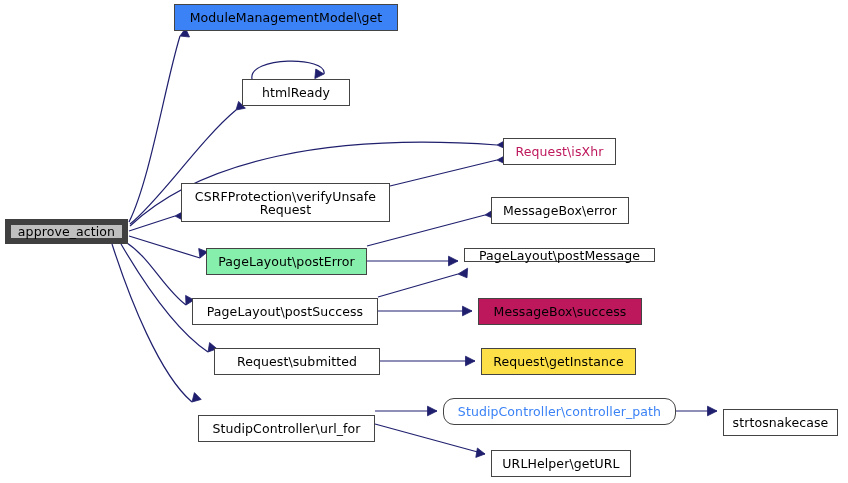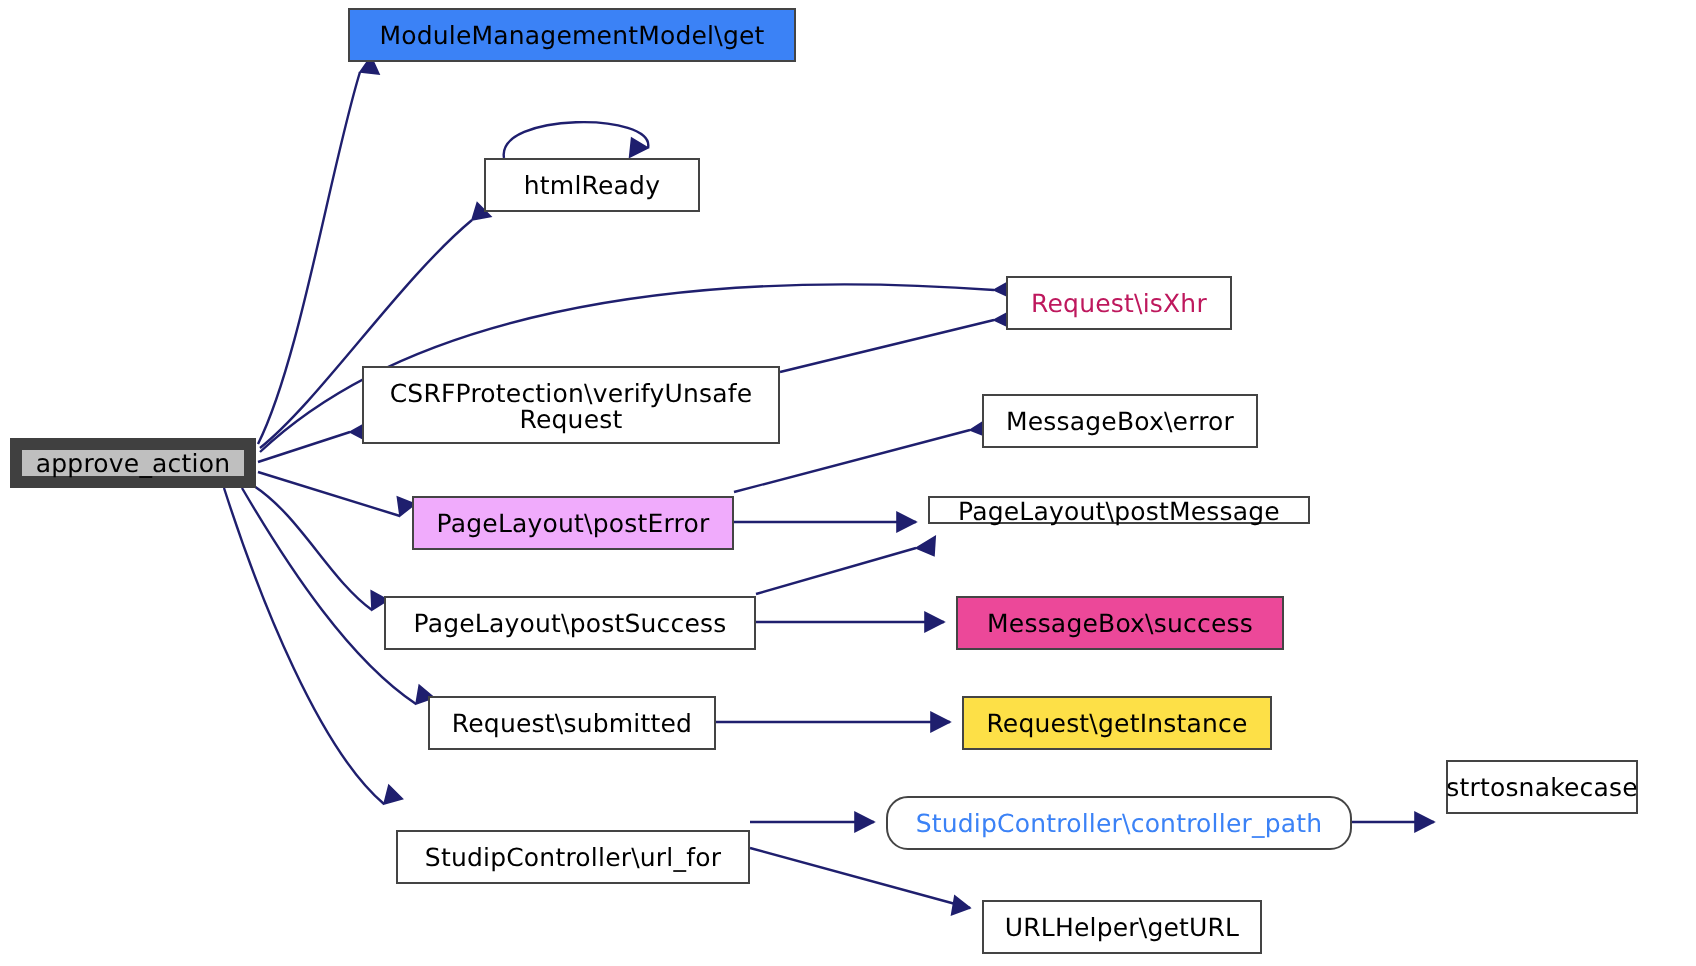--- a/index.html
+++ b/index.html
@@ -126,25 +126,25 @@
     </svg>
 
   <div id="node-layer">
       <div class="node current" style="left: 5px; top: 219px; width: 123px; height: 25px; border-color: rgb(64, 64, 64); background: rgb(191, 191, 191); color: rgb(0, 0, 0);">approve_action</div>
       <div class="node" style="left: 174px; top: 4px; width: 224px; height: 27px; border-color: rgb(68, 68, 68); background: #3b82f6; color: rgb(0, 0, 0);">ModuleManagementModel\get</div>
       <div class="node" style="left: 242px; top: 79px; width: 108px; height: 27px; border-color: rgb(68, 68, 68); background: rgb(255, 255, 255); color: rgb(0, 0, 0);">htmlReady</div>
       <div class="node" style="left: 503px; top: 138px; width: 113px; height: 27px; border-color: rgb(68, 68, 68); background: rgb(255, 255, 255); color: #be185d;">Request\isXhr</div>
       <div class="node" style="left: 181px; top: 183px; width: 209px; height: 39px; border-color: rgb(68, 68, 68); background: rgb(255, 255, 255); color: rgb(0, 0, 0);">CSRFProtection\verifyUnsafe
 Request</div>
       <div class="node" style="left: 491px; top: 197px; width: 138px; height: 27px; border-color: rgb(68, 68, 68); background: rgb(255, 255, 255); color: rgb(0, 0, 0);">MessageBox\error</div>
-      <div class="node" style="left: 206px; top: 248px; width: 161px; height: 27px; border-color: rgb(68, 68, 68); background: #f0abfc; color: rgb(0, 0, 0);">PageLayout\postError</div>
+      <div class="node" style="left: 206px; top: 248px; width: 161px; height: 27px; border-color: rgb(68, 68, 68); background: #86efac; color: rgb(0, 0, 0);">PageLayout\postError</div>
       <div class="node" style="left: 464px; top: 248px; width: 191px; height: 14px; border-color: rgb(68, 68, 68); background: rgb(255, 255, 255); color: rgb(0, 0, 0);">PageLayout\postMessage</div>
       <div class="node" style="left: 192px; top: 298px; width: 186px; height: 27px; border-color: rgb(68, 68, 68); background: rgb(255, 255, 255); color: rgb(0, 0, 0);">PageLayout\postSuccess</div>
-      <div class="node" style="left: 478px; top: 298px; width: 164px; height: 27px; border-color: rgb(68, 68, 68); background: #ec4899; color: rgb(0, 0, 0);">MessageBox\success</div>
-      <div class="node" style="left: 214px; top: 348px; width: 144px; height: 27px; border-color: rgb(68, 68, 68); background: rgb(255, 255, 255); color: rgb(0, 0, 0); text-align: center;">Request\submitted</div>
+      <div class="node" style="left: 478px; top: 298px; width: 164px; height: 27px; border-color: rgb(68, 68, 68); background: #be185d; color: rgb(0, 0, 0);">MessageBox\success</div>
+      <div class="node" style="left: 214px; top: 348px; width: 166px; height: 27px; border-color: rgb(68, 68, 68); background: rgb(255, 255, 255); color: rgb(0, 0, 0); text-align: center;">Request\submitted</div>
       <div class="node" style="left: 481px; top: 348px; width: 155px; height: 27px; border-color: rgb(68, 68, 68); background: #fde047; color: rgb(0, 0, 0);">Request\getInstance</div>
       <div class="node" style="left: 198px; top: 398px; width: 177px; height: 27px; border-color: rgb(68, 68, 68); background: rgb(255, 255, 255); color: rgb(0, 0, 0); margin-top: 17px;">StudipController\url_for</div>
       <div class="node" style="left: 443px; top: 398px; width: 233px; height: 27px; border-color: rgb(68, 68, 68); background: rgb(255, 255, 255); color: #3b82f6; border-radius: 11px;">StudipController\controller_path</div>
-      <div class="node" style="left: 723px; top: 380px; width: 96px; height: 27px; border-color: rgb(68, 68, 68); background: rgb(255, 255, 255); color: rgb(0, 0, 0);">strtosnakecase</div>
+      <div class="node" style="left: 723px; top: 409px; width: 115px; height: 27px; border-color: rgb(68, 68, 68); background: rgb(255, 255, 255); color: rgb(0, 0, 0);">strtosnakecase</div>
       <div class="node" style="left: 491px; top: 450px; width: 140px; height: 27px; border-color: rgb(68, 68, 68); background: rgb(255, 255, 255); color: rgb(0, 0, 0);">URLHelper\getURL</div>
     </div>
 
 </div>
 
 </body></html>

